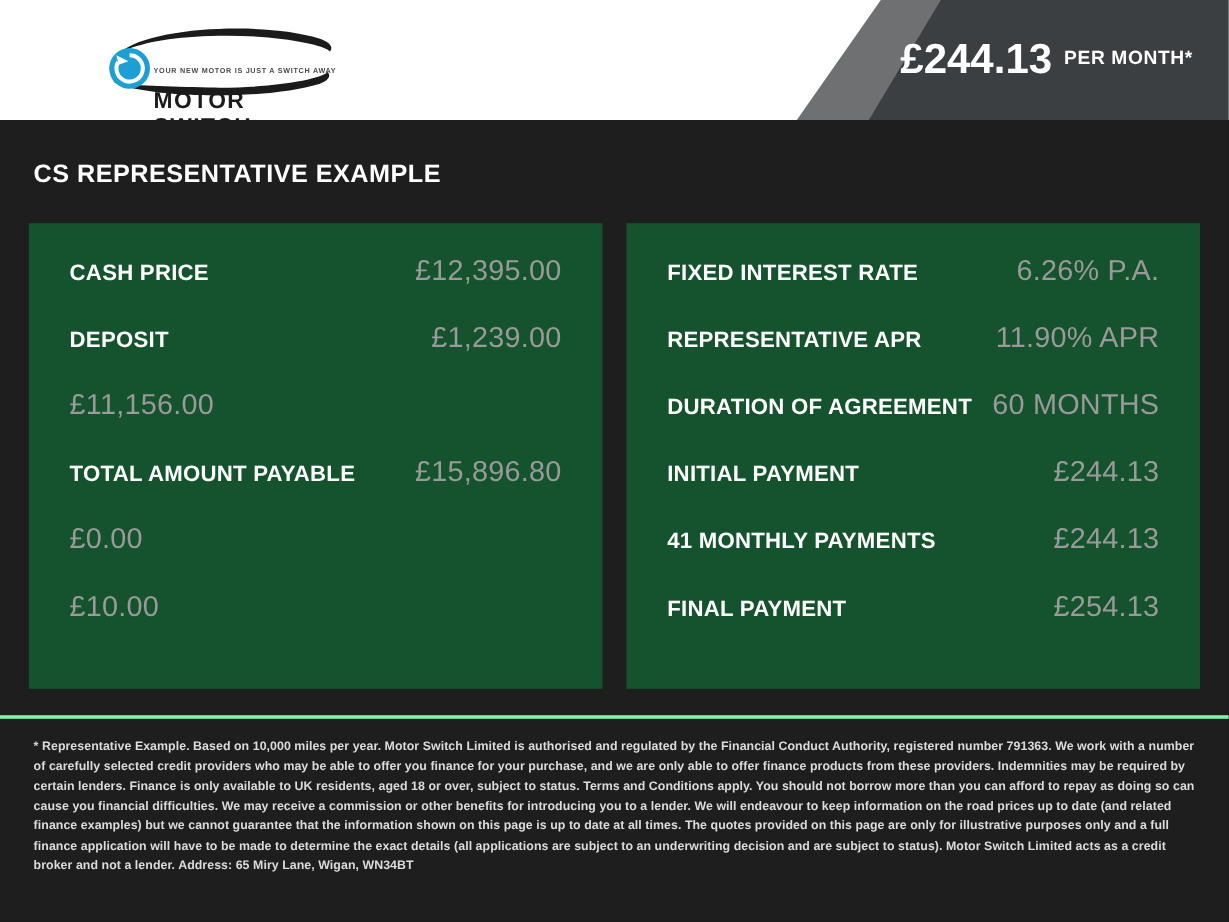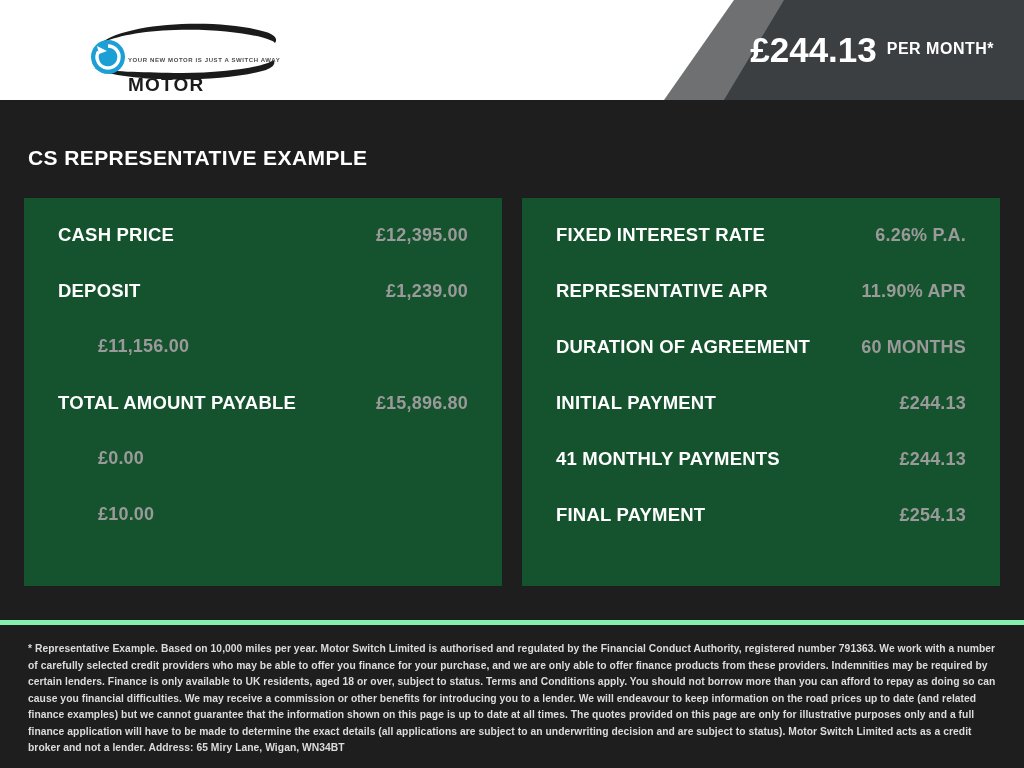--- a/index.html
+++ b/index.html
@@ -91,21 +91,21 @@
     left: 58px;
     top: 41px;
     color: #4a4a4a;
     font-size: 6px;
     letter-spacing: 0.6px;
     font-weight: bold;
   }
 
   
   .content {
-    padding: 12px 24px;
+    padding: 0 24px;
   }
   .section-title {
     color: #ffffff;
     font-size: 21px;
     font-weight: bold;
     letter-spacing: 0.4px;
     padding: 34px 0 0 4px;
   }
 
   .panels {
@@ -126,32 +126,31 @@
   }
   .row-label {
     color: #ffffff;
     font-size: 18.5px;
     font-weight: bold;
     letter-spacing: 0.2px;
     white-space: nowrap;
   }
   .row-value {
     color: #9a9a9a;
-    font-size: 18px;
-    font-weight: bold;
+    font-size: 24px;
+    font-weight: normal;
     letter-spacing: 0.2px;
     white-space: nowrap;
     text-align: right;
-    margin-left: 40px;
   }
 
   
   .footer {
     margin: 22px 0 12px 0;
-    border-top: 5px solid #86efac;
+    border-top: 3px solid #86efac;
     padding: 16px 28px 0 28px;
   }
   .footer p {
     color: #dcdcdc;
     font-size: 10.3px;
     line-height: 16.5px;
     font-weight: bold;
     letter-spacing: 0.05px;
     text-align: left;
   }

